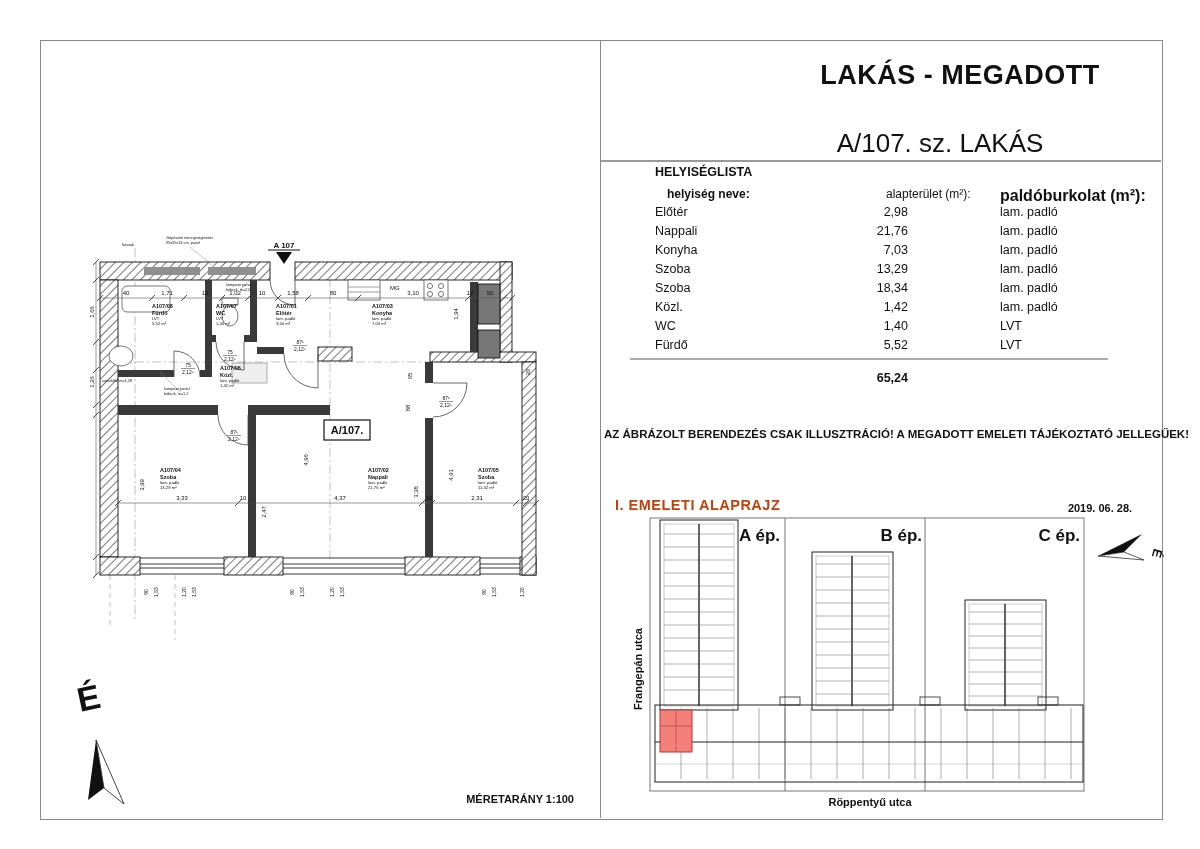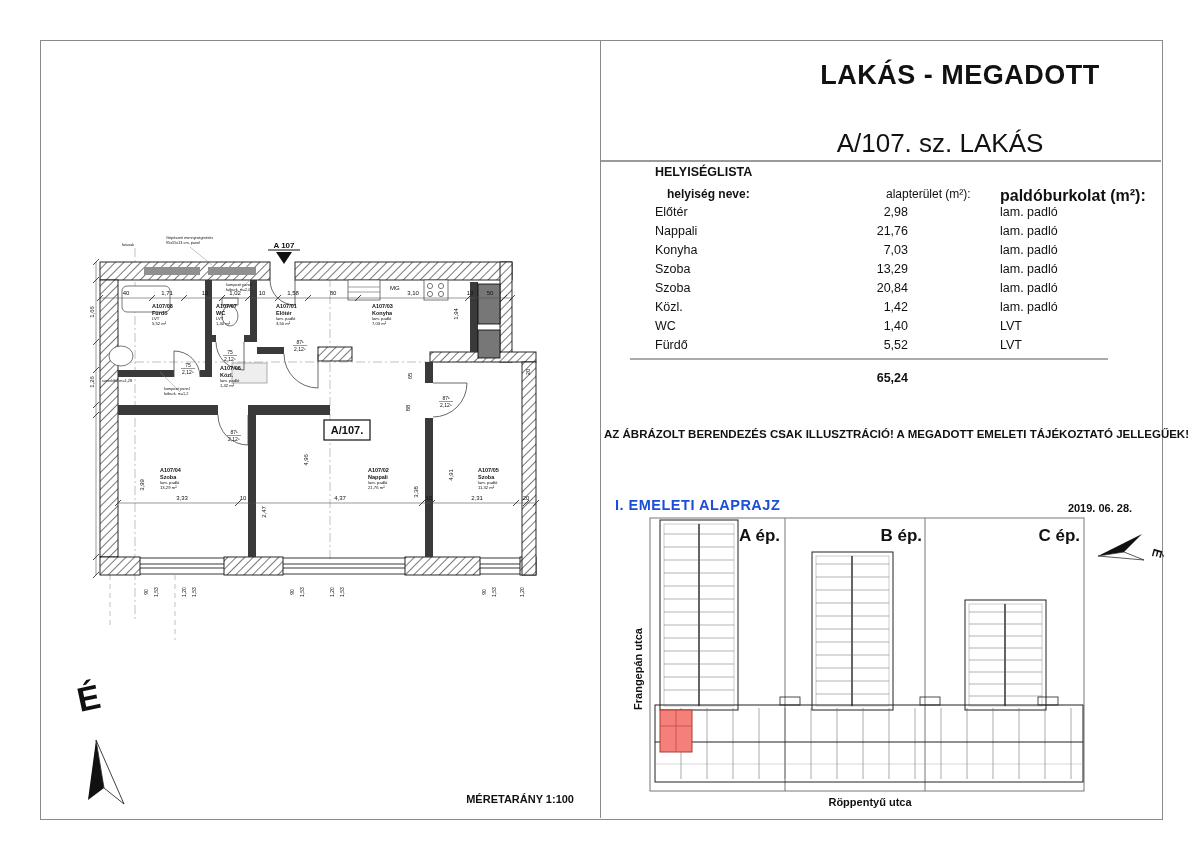--- a/index.html
+++ b/index.html
@@ -15,21 +15,21 @@
   #col-area{left:886px;top:187px;font-size:12px;font-weight:normal;}
   #col-floor{left:1000px;top:187px;font-size:16px;font-weight:bold;}
   #rows{left:630px;top:205px;width:500px;}
   .trow{position:relative;height:19px;font-size:12.5px;}
   .trow .c1{position:absolute;left:25px;}
   .trow .c2{position:absolute;left:200px;width:78px;text-align:right;}
   .trow .c3{position:absolute;left:370px;}
   #total-sep{left:630px;top:358px;width:478px;height:2px;background:#aaa;}
   #total-value{left:830px;top:363px;width:78px;text-align:right;font-size:12.5px;font-weight:bold;margin-top:8px;}
   #disclaimer{left:604px;top:428px;width:560px;text-align:center;font-size:11.5px;font-weight:bold;white-space:nowrap;}
-  #floor-label{left:615px;top:497px;font-size:14.5px;font-weight:bold;color:#1d4ed8;letter-spacing:.5px;}
+  #floor-label{left:615px;top:497px;font-size:14.5px;font-weight:bold;color:#c2410c;letter-spacing:.5px;}
   #date-label{left:1040px;top:502px;width:120px;text-align:center;font-size:11px;font-weight:bold;}
   svg{font-family:"Liberation Sans",sans-serif;}
   svg text{fill:#111;}
 </style>
 </head>
 <body>
 
 <div class="abs" id="page-border"></div>
 <div class="abs" id="panel-divider"></div>
 <div class="abs" id="title-sep"></div>
@@ -57,21 +57,21 @@
       <span class="c2">7,03</span>
       <span class="c3">lam. padló</span>
     </div>
     <div class="trow">
       <span class="c1">Szoba</span>
       <span class="c2">13,29</span>
       <span class="c3">lam. padló</span>
     </div>
     <div class="trow">
       <span class="c1">Szoba</span>
-      <span class="c2">20,84</span>
+      <span class="c2">18,34</span>
       <span class="c3">lam. padló</span>
     </div>
     <div class="trow">
       <span class="c1">Közl.</span>
       <span class="c2">1,42</span>
       <span class="c3">lam. padló</span>
     </div>
     <div class="trow">
       <span class="c1">WC</span>
       <span class="c2">1,40</span>

